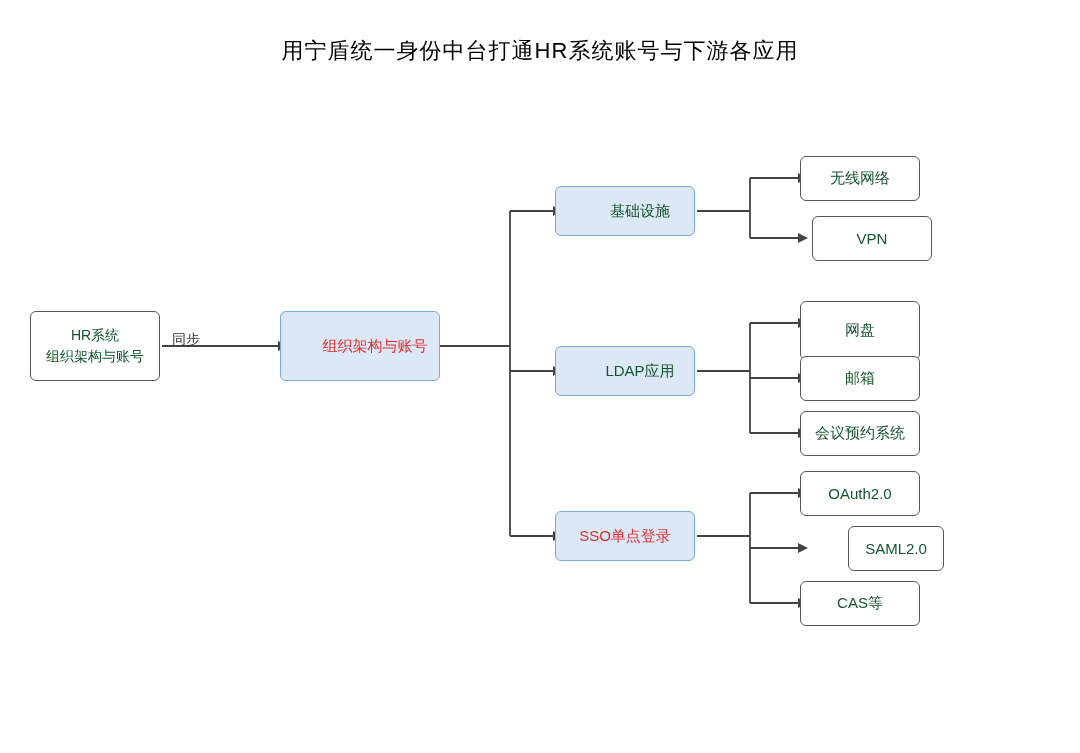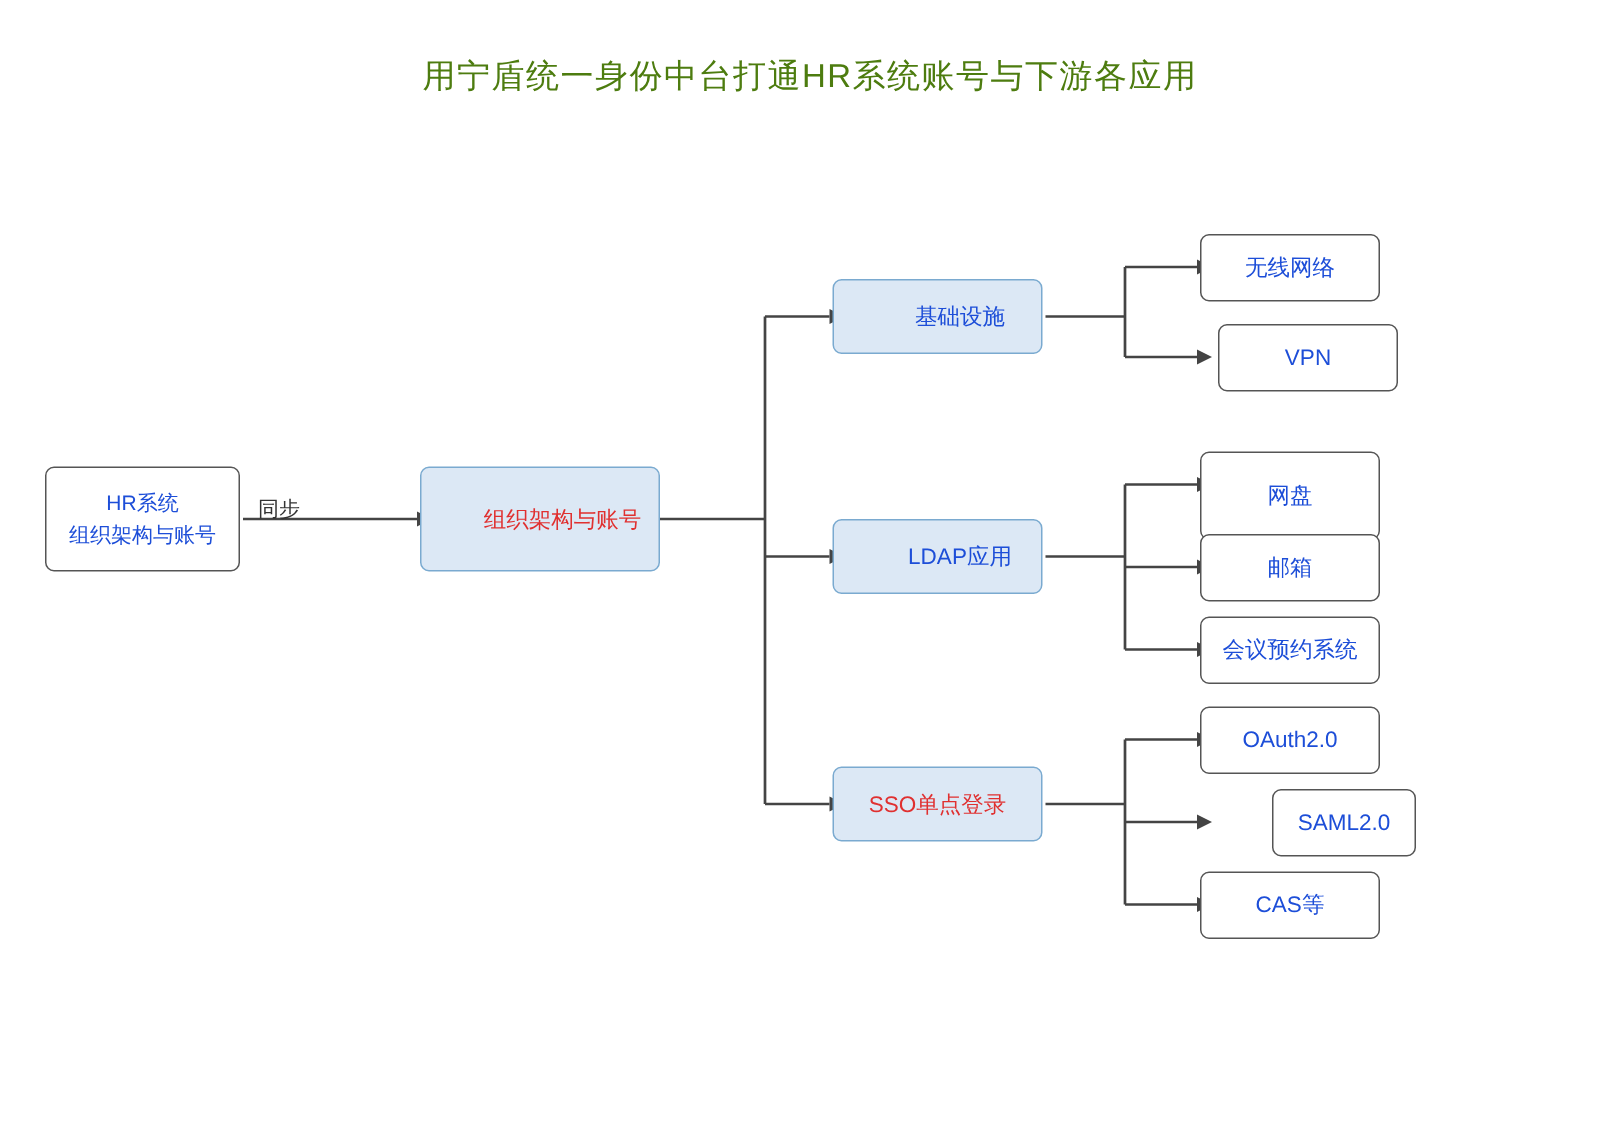--- a/index.html
+++ b/index.html
@@ -10,21 +10,21 @@
       height: 753px;
       overflow: hidden;
       display: flex;
       flex-direction: column;
       align-items: center;
     }
     .title {
       margin-top: 36px;
       font-size: 22px;
       font-weight: 500;
-      color: #4d7c0f;
+      color: #000000;
       letter-spacing: 1px;
     }
     .diagram-area {
       flex: 1;
       width: 100%;
       position: relative;
     }
     svg {
       position: absolute;
       top: 0; left: 0;
@@ -34,21 +34,21 @@
     .box {
       position: absolute;
       border: 1.5px solid #555;
       border-radius: 6px;
       display: flex;
       align-items: center;
       justify-content: center;
       text-align: center;
       font-size: 15px;
       background: #fff;
-      color: #1d4ed8;
+      color: #14532d;
     }
     .box.blue-bg {
       background: #dce8f5;
       border-color: #7aaad0;
       padding-left: 30px;
     }
     .box.red-text {
       color: #e03030;
       background: #dce8f5;
       border-color: #7aaad0;

